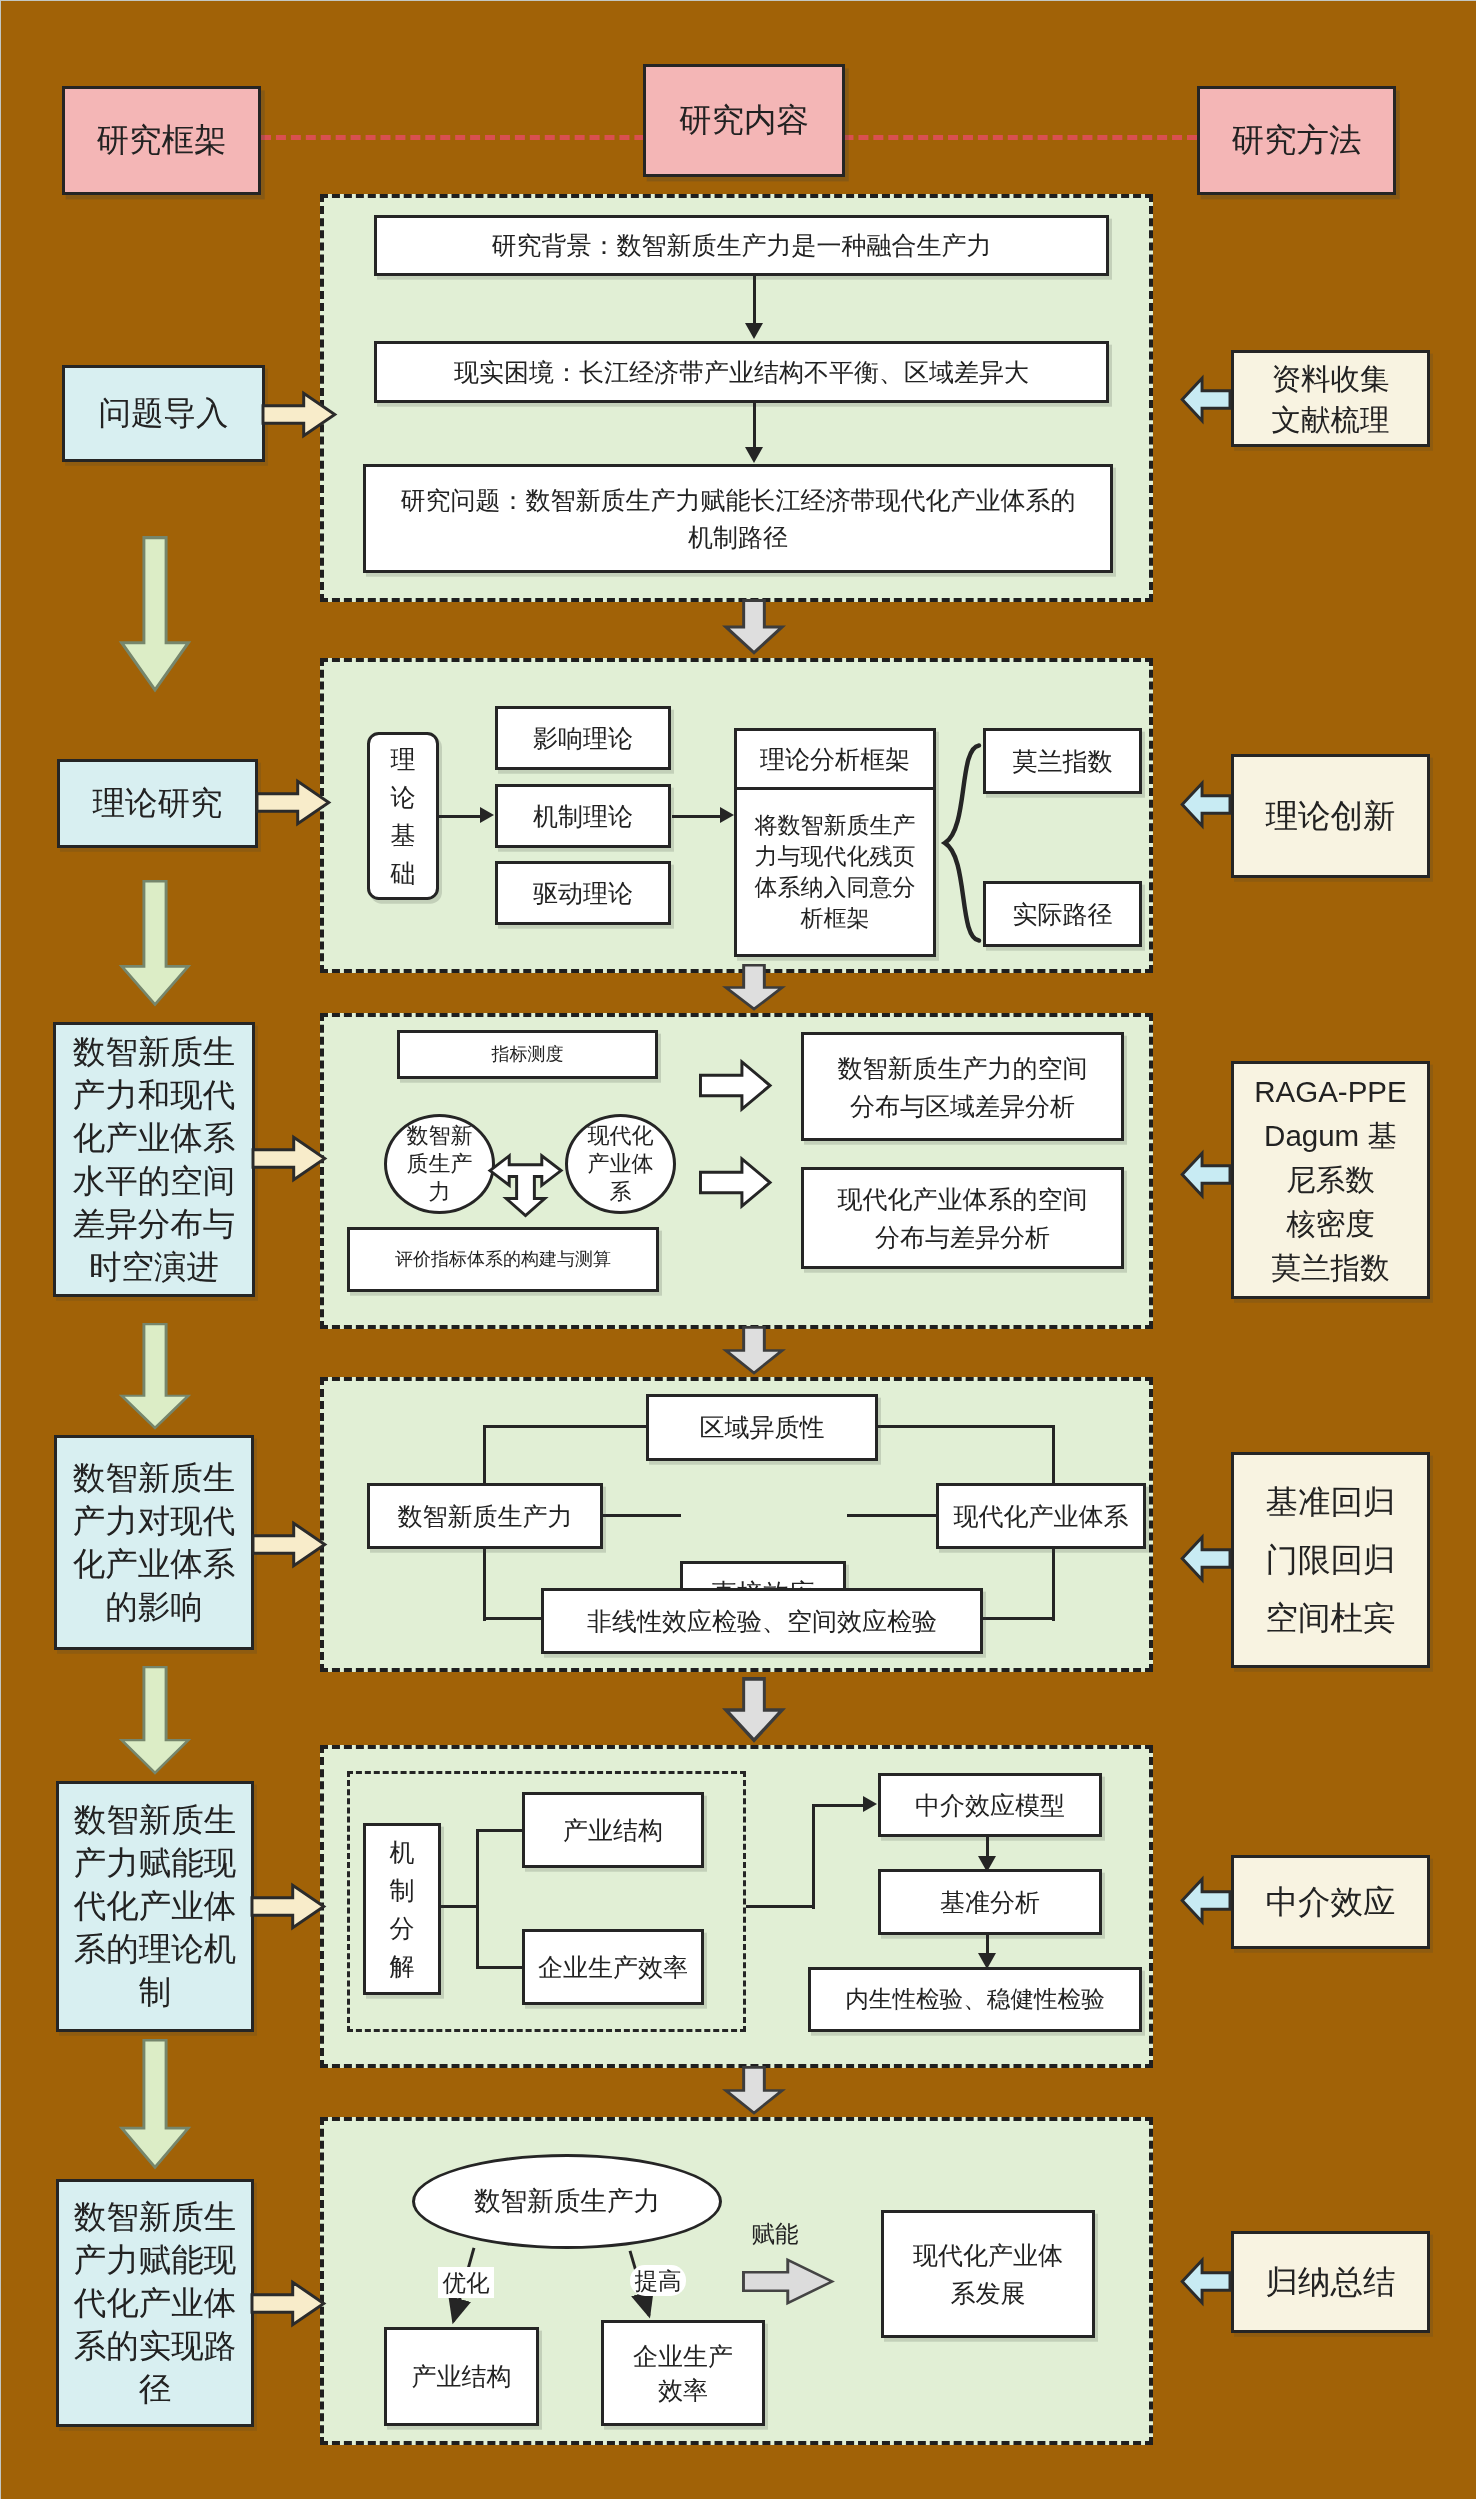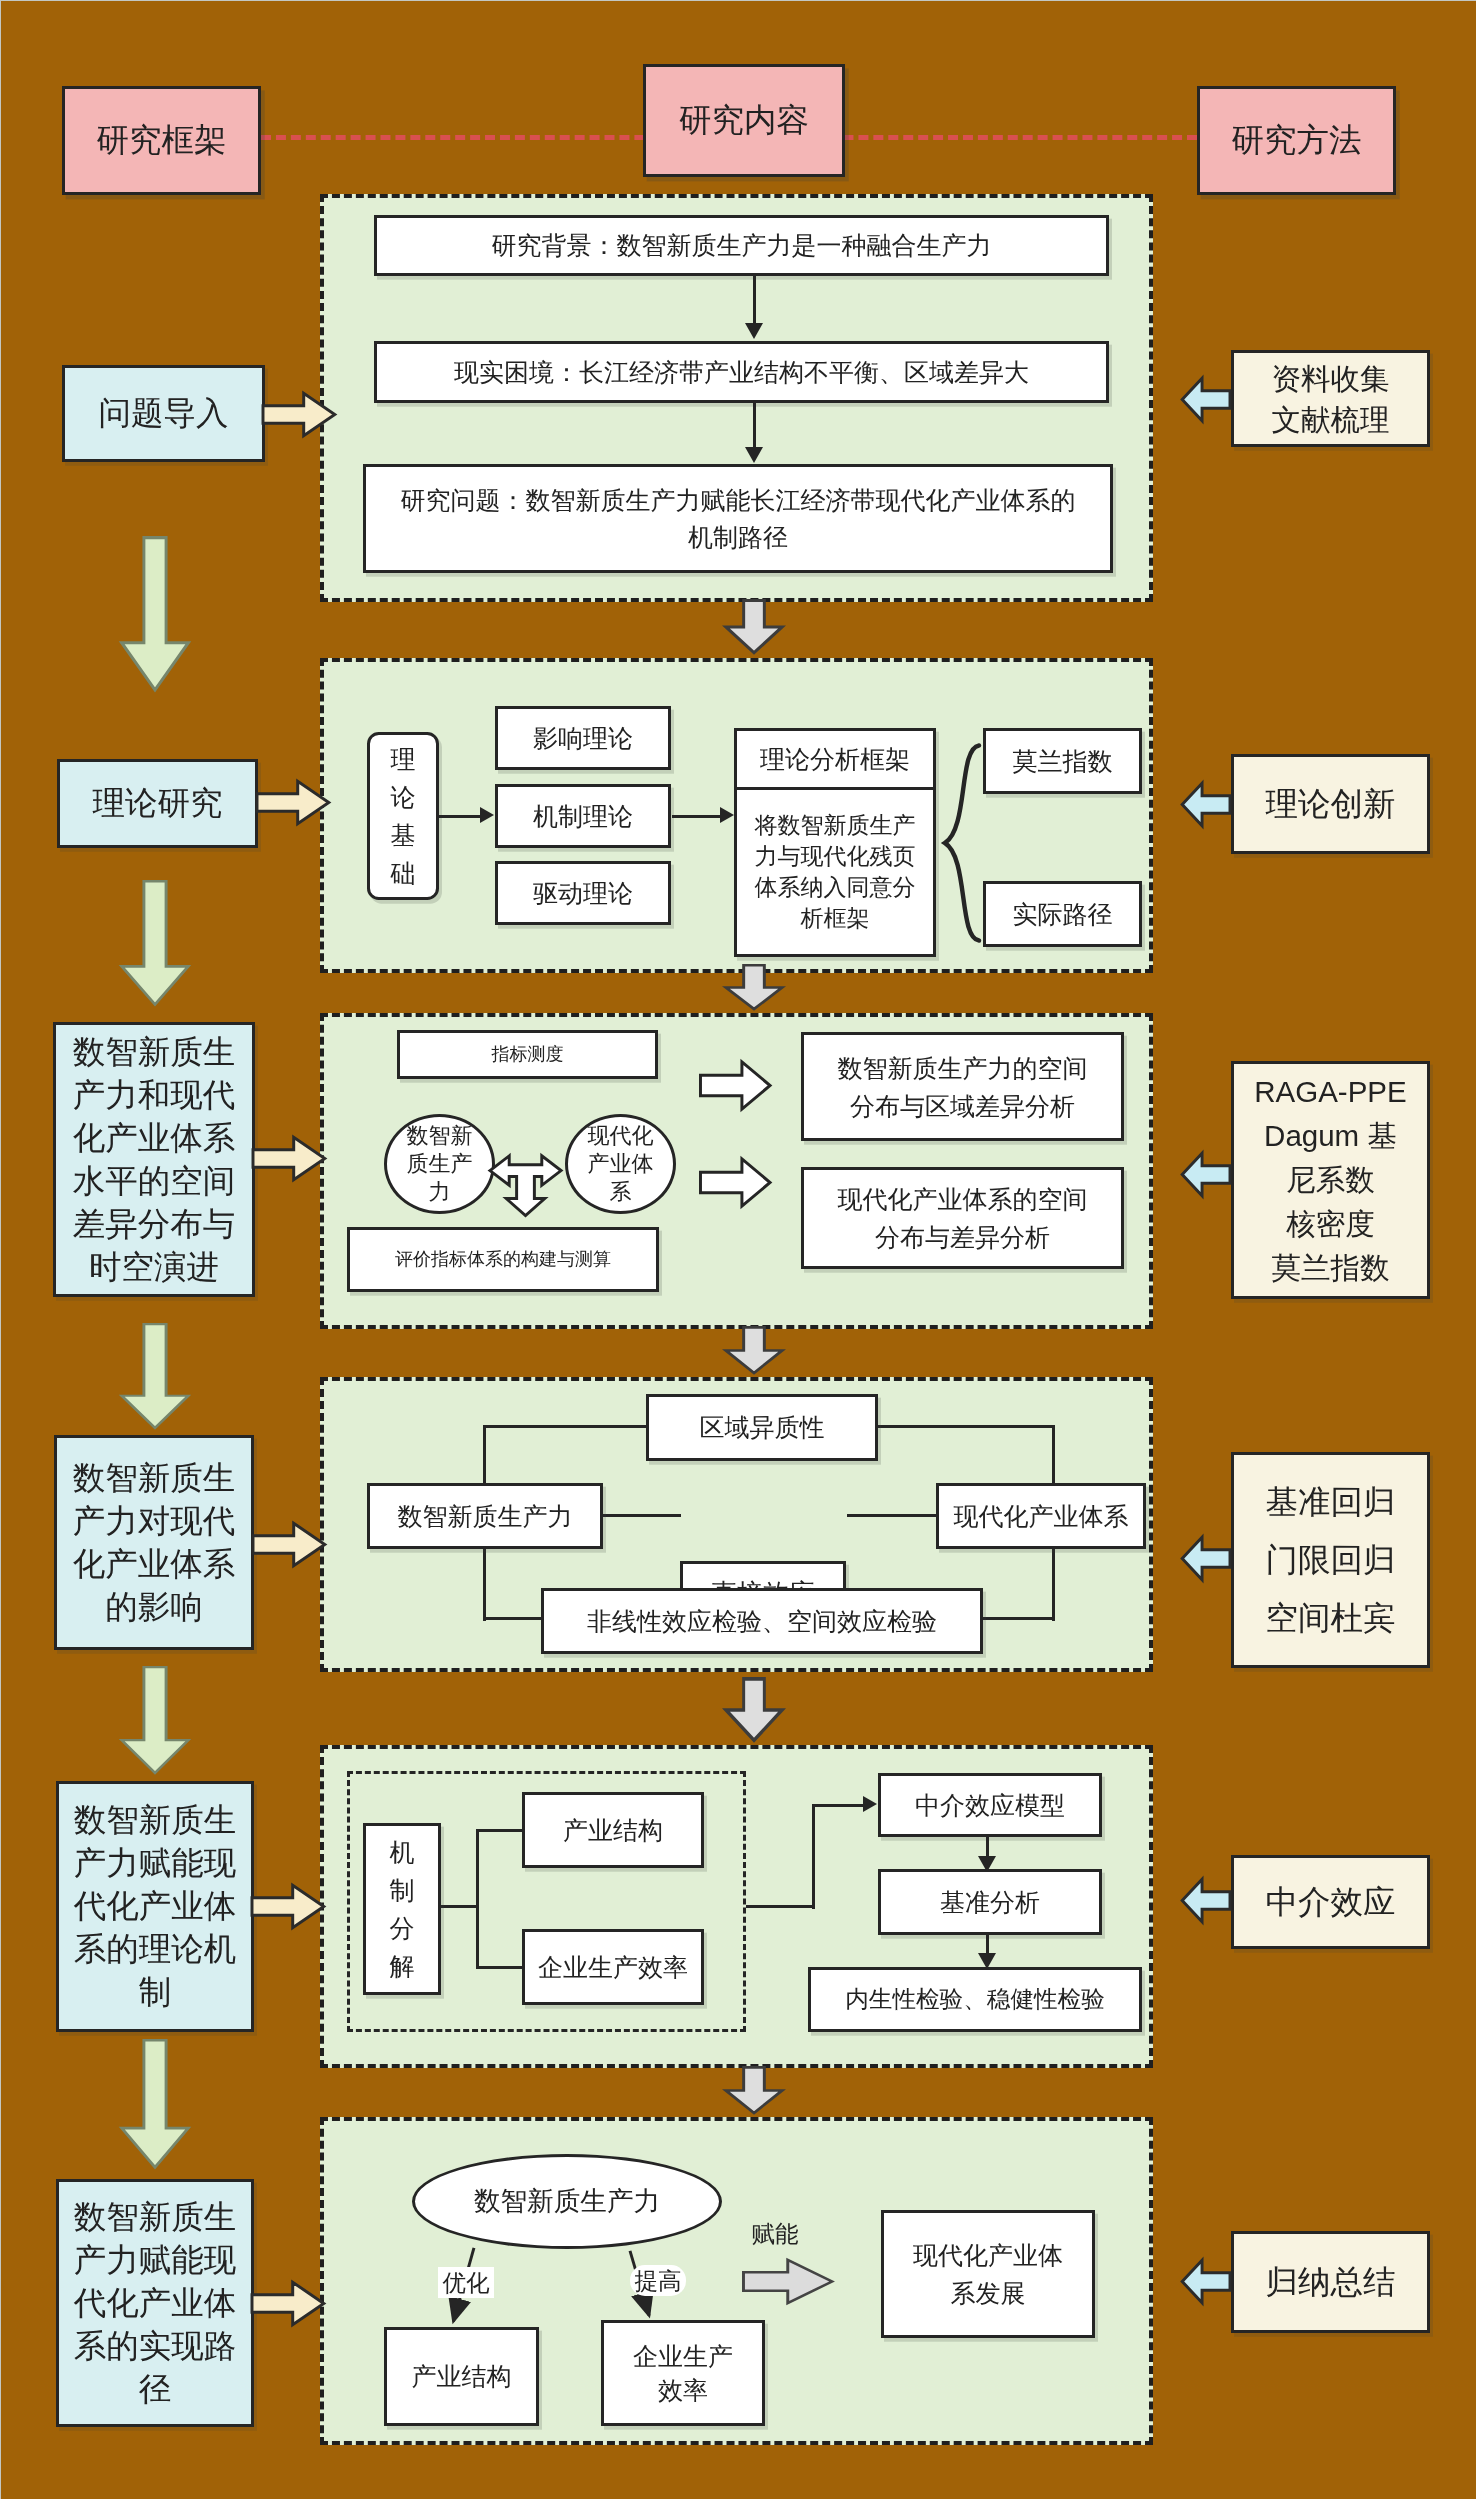--- a/index.html
+++ b/index.html
@@ -217,21 +217,21 @@
     </svg>
   <svg style="left:251px;top:1882px;" width="74" height="47" viewBox="0 0 100 64" preserveAspectRatio="none">
       <polygon points="0,20 55,20 55,3 97,32 55,61 55,44 0,44" fill="#f8ecca" stroke="#2b2b2b" stroke-width="4"></polygon>
     </svg>
   <svg style="left:251px;top:2279px;" width="74" height="47" viewBox="0 0 100 64" preserveAspectRatio="none">
       <polygon points="0,20 55,20 55,3 97,32 55,61 55,44 0,44" fill="#f8ecca" stroke="#2b2b2b" stroke-width="4"></polygon>
     </svg>
 
   <div class="box cream pre" style="left:1230px;top:349px;width:199px;height:97px;font-size:29.5px;line-height:41px;">资料收集
 文献梳理</div>
-  <div class="box cream" style="left:1230px;top:753px;width:199px;height:100px;font-size:32.5px;">理论创新</div>
+  <div class="box cream" style="left:1230px;top:753px;width:199px;height:124px;font-size:32.5px;">理论创新</div>
   <div class="box cream pre" style="left:1230px;top:1060px;width:199px;height:238px;font-size:29.5px;line-height:44px;">RAGA-PPE
 Dagum 基
 尼系数
 核密度
 莫兰指数</div>
   <div class="box cream pre" style="left:1230px;top:1451px;width:199px;height:216px;font-size:32.5px;line-height:58px;">基准回归
 门限回归
 空间杜宾</div>
   <div class="box cream" style="left:1230px;top:1854px;width:199px;height:94px;font-size:32.5px;">中介效应</div>
   <div class="box cream" style="left:1230px;top:2230px;width:199px;height:102px;font-size:32.5px;">归纳总结</div>

